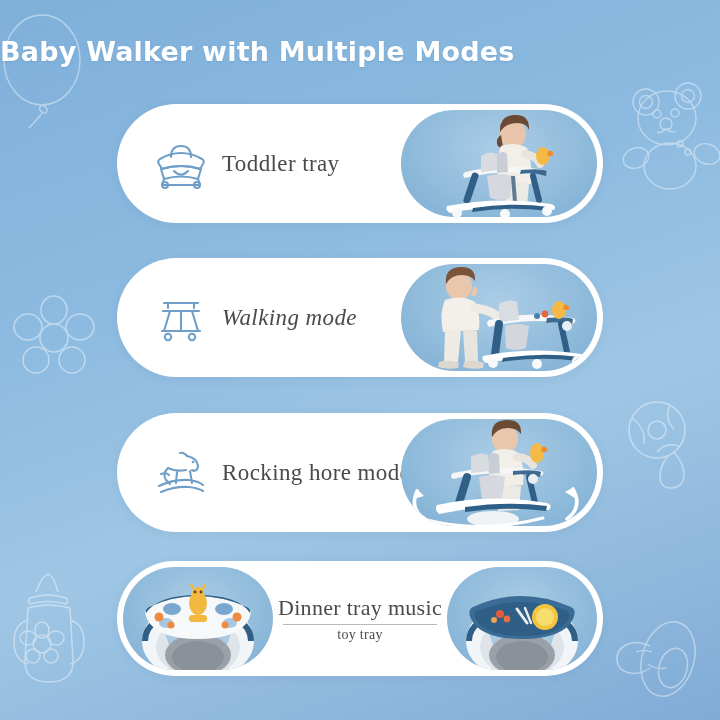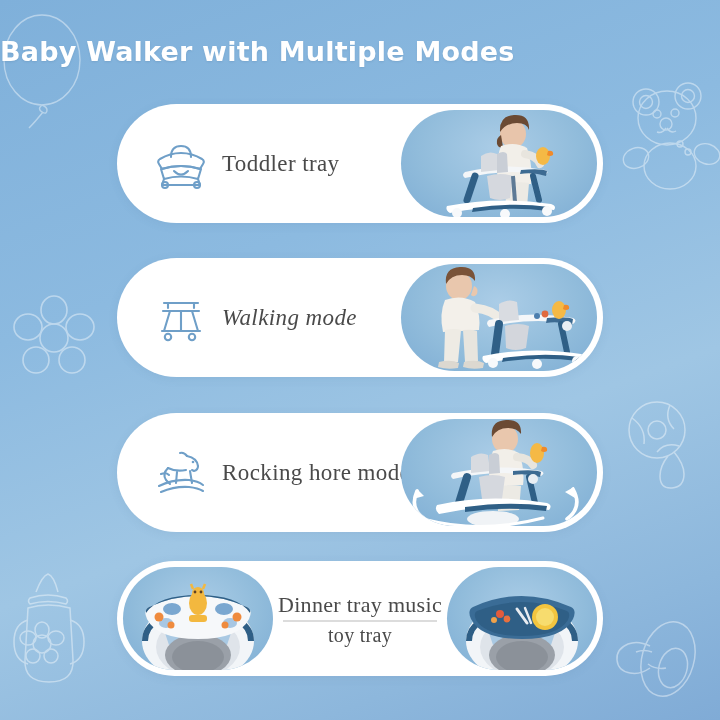--- a/index.html
+++ b/index.html
@@ -72,21 +72,21 @@
     position:absolute;right:6px;top:6px;bottom:6px;width:150px;
     border-radius:60px;overflow:hidden;
     background:radial-gradient(ellipse at 50% 40%,#abcde7 0%,#91bcdb 58%,#7eadd4 100%);
   }
   .tray-text{
     position:absolute;left:160px;right:160px;top:50%;transform:translateY(-50%);
     text-align:center;color:#4a4a4a;
     font-family:"Liberation Serif","DejaVu Serif",serif;
   }
   .tray-line1{font-size:22px;letter-spacing:.3px;white-space:nowrap;}
-  .tray-line2{font-size:20px;letter-spacing:.3px;white-space:nowrap;margin-top:2px;}
+  .tray-line2{font-size:14px;letter-spacing:.3px;white-space:nowrap;margin-top:2px;}
   .tray-divider{
     height:1px;background:#b9b9b9;margin:3px 6px 1px 6px;
   }
   svg{overflow:visible;}
 </style>
 </head>
 <body>
 
 <div class="poster">
 

